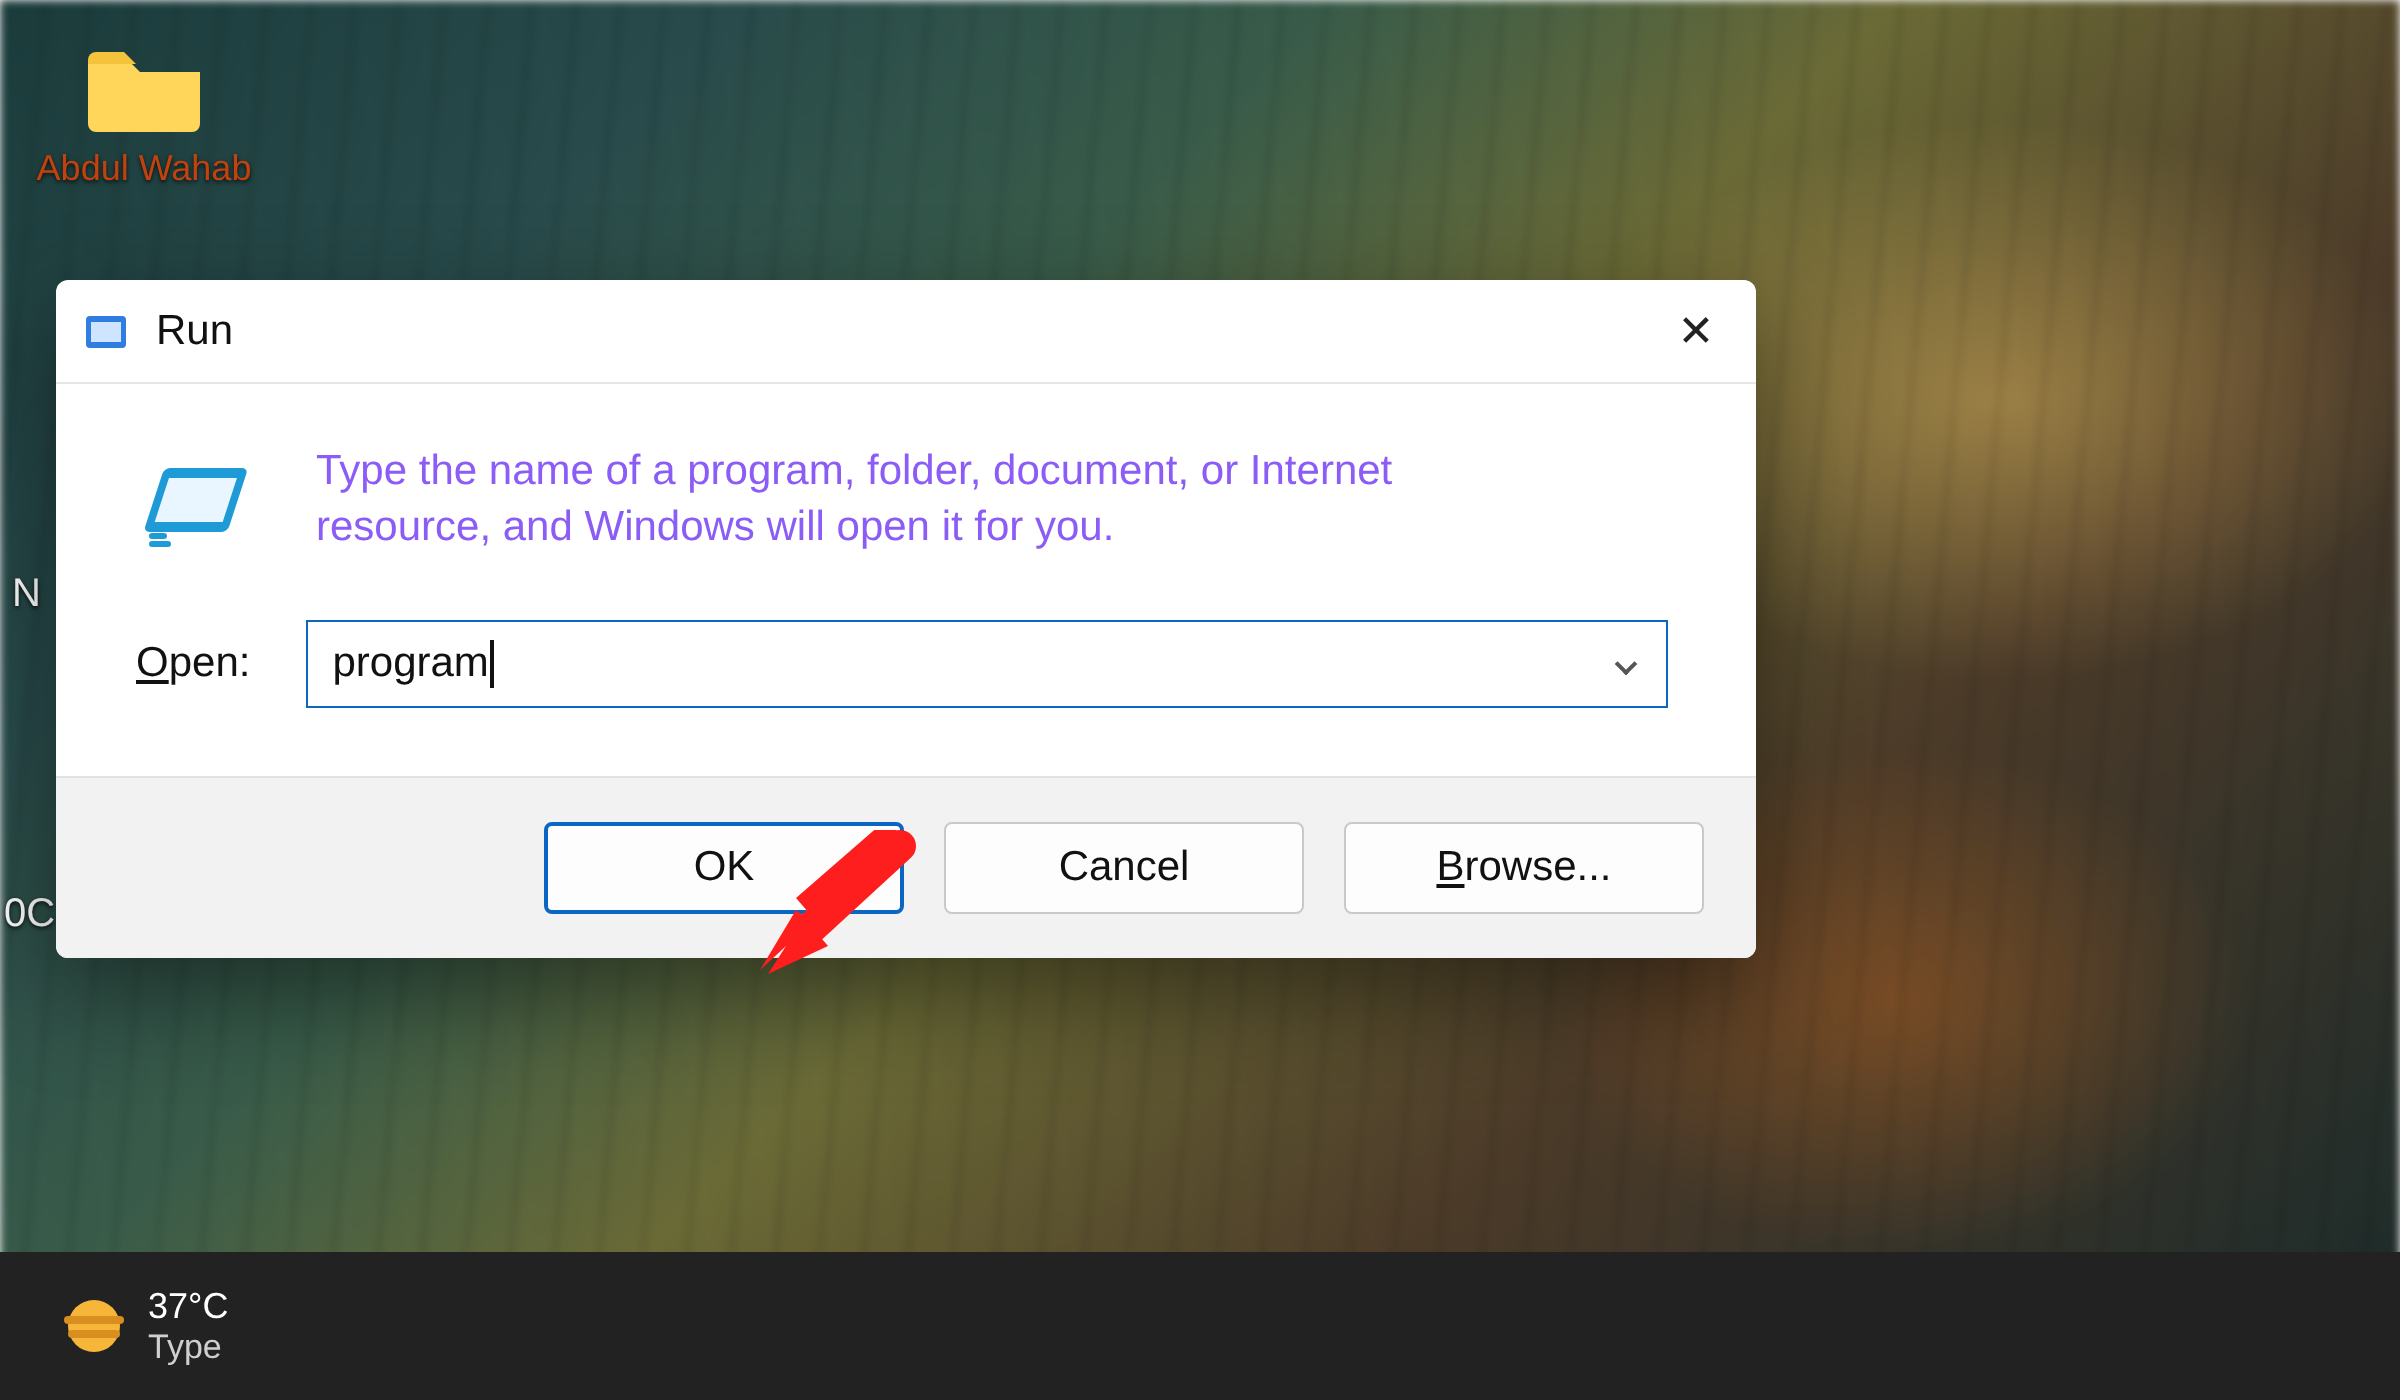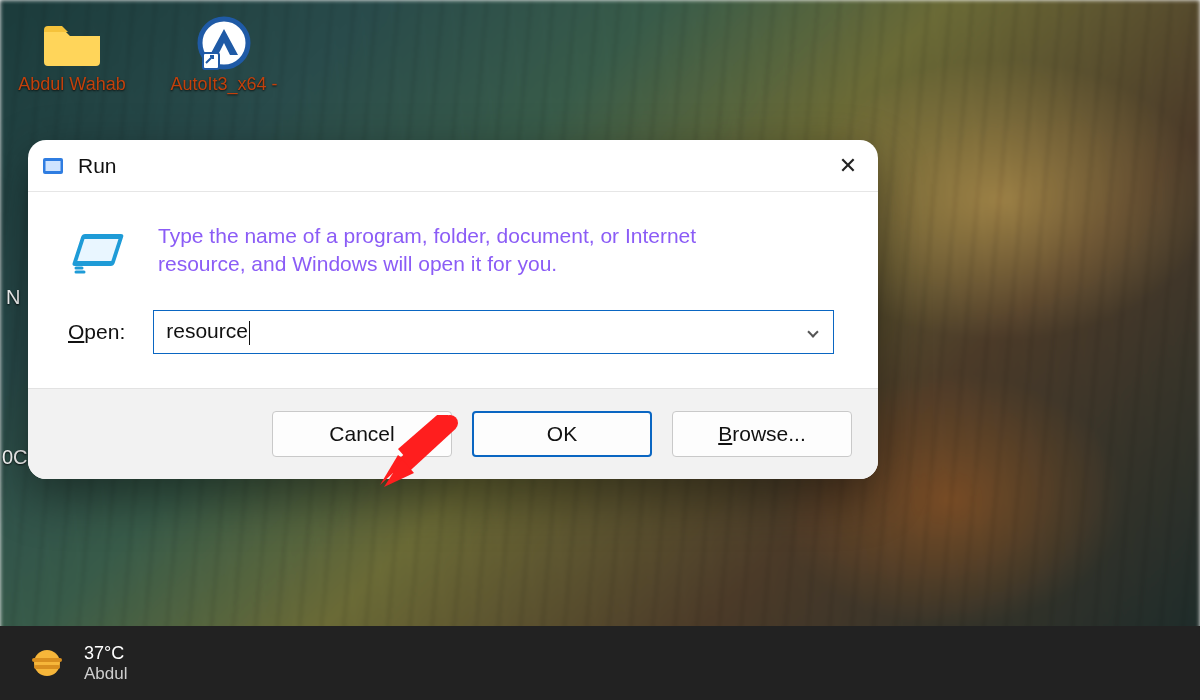--- a/index.html
+++ b/index.html
@@ -36,21 +36,21 @@
   .dicon .label { margin-top:6px; text-align:center; line-height:1.15; white-space:pre; }
 
   
   .folder-svg { width:60px; height:46px; }
   
   .app-svg { width:56px; height:56px; }
 
   
   .dialog {
     position:absolute; left:28px; top:140px; width:850px;
-    background:#fff; border-radius:18px; box-shadow:0 18px 50px rgba(0,0,0,0.45);
+    background:#fff; border-radius:6px; box-shadow:0 18px 50px rgba(0,0,0,0.45);
     overflow:hidden;
   }
   .titlebar {
     display:flex; align-items:center; height:52px; padding:0 14px;
     border-bottom:1px solid #e6e6e6;
   }
   .titlebar .ticon { width:22px; height:22px; margin-right:14px; display:flex; align-items:center; justify-content:center; }
   .titlebar .title { font-size:21px; color:#111; flex:1; }
   .titlebar .close { font-size:22px; color:#222; width:32px; text-align:center; cursor:pointer; }
 
@@ -87,21 +87,21 @@
     position:absolute; left:380px; top:415px; width:90px; height:80px;
     pointer-events:none;
   }
 
   
   .peek { position:absolute; color:#fff; text-shadow:0 1px 2px rgba(0,0,0,0.8); font-size:20px; }
 
   
   .taskbar {
     position:absolute; left:0; right:0; bottom:0; height:74px;
-    background:#222; display:flex; align-items:center; padding:0 28px; gap:18px;
+    background:#222; display:flex; align-items:center; padding:0 28px; gap:8px;
   }
   .weather-icon { width:38px; height:38px; }
   .weather-text { display:flex; flex-direction:column; color:#fff; font-size:18px; line-height:1.15; }
   .weather-text .cond { color:#cfcfcf; font-size:17px; }
 </style>
 </head>
 <body>
 
 <div class="wallpaper"></div>
 
@@ -110,32 +110,20 @@
 
 <div class="desktop-icons">
   <div class="dicon">
     <span class="glyph">
       <svg class="folder-svg" viewBox="0 0 60 46">
         <path d="M2 10 h20 l6 6 h30 v26 a4 4 0 0 1 -4 4 H6 a4 4 0 0 1 -4 -4 Z" fill="#ffd55a"></path>
         <path d="M2 10 a4 4 0 0 1 4 -4 h14 l6 6 H2 Z" fill="#f5c23b"></path>
       </svg>
     </span>
     <span class="label">Abdul Wahab</span>
-  </div>
-  <div class="dicon">
-    <span class="glyph">
-      <svg class="app-svg" viewBox="0 0 56 56">
-        <circle cx="28" cy="28" r="24" fill="#fff"></circle>
-        <circle cx="28" cy="28" r="24" fill="none" stroke="#1f5aa6" stroke-width="5"></circle>
-        <path d="M28 14 L42 40 H34 L28 28 L22 40 H14 Z" fill="#1f5aa6"></path>
-        <rect x="7" y="38" width="16" height="16" rx="2" fill="#fff" stroke="#1f5aa6" stroke-width="2"></rect>
-        <path d="M10 48 L17 41 M14 41 h3 v3" stroke="#1f5aa6" stroke-width="2" fill="none"></path>
-      </svg>
-    </span>
-    <span class="label">AutoIt3_x64 -</span>
   </div>
 </div>
 
 <div class="dialog">
   <div class="titlebar">
     <span class="ticon">
       <svg width="20" height="16" viewBox="0 0 20 16">
         <rect x="0" y="0" width="20" height="16" rx="2" fill="#2f7de1"></rect>
         <rect x="2.5" y="3" width="15" height="10" fill="#cfe4ff"></rect>
       </svg>
@@ -155,28 +143,28 @@
       </svg>
     </span>
     <div class="desc">Type the name of a program, folder, document, or Internet resource, and Windows will open it for you.</div>
   </div>
 
   <div class="open-row">
     <div class="open-label">
       <span class="ul">O</span><span>pen:</span>
     </div>
     <div class="combo">
-      <span class="value"><span>resource</span><span class="cursor-line"></span></span>
+      <span class="value"><span>program</span><span class="cursor-line"></span></span>
       <span class="caret"></span>
     </div>
   </div>
 
   <div class="button-row">
+    <div class="btn primary">OK</div>
     <div class="btn">Cancel</div>
-    <div class="btn primary">OK</div>
     <div class="btn">
       <span class="ul">B</span>
         <span>rowse...</span>
     </div>
   </div>
 </div>
 
 <svg class="arrow" viewBox="0 0 90 80">
   <defs></defs>
   <g fill="#ff1e1e">
@@ -192,15 +180,15 @@
 <div class="taskbar">
   <span class="weather-icon">
     <svg width="38" height="38" viewBox="0 0 38 38">
       <circle cx="19" cy="19" r="13" fill="#f6b63a"></circle>
       <rect x="4" y="14" width="30" height="4" rx="2" fill="#d98f1f"></rect>
       <rect x="6" y="21" width="26" height="4" rx="2" fill="#d98f1f"></rect>
     </svg>
   </span>
   <div class="weather-text">
     <span>37°C</span>
-    <span class="cond">Abdul</span>
+    <span class="cond">Type</span>
   </div>
 </div>
 
 </body></html>

